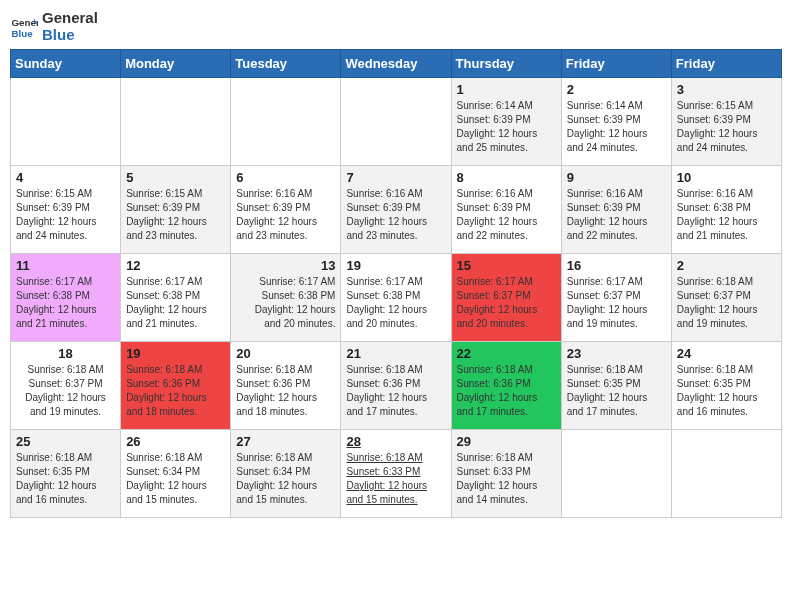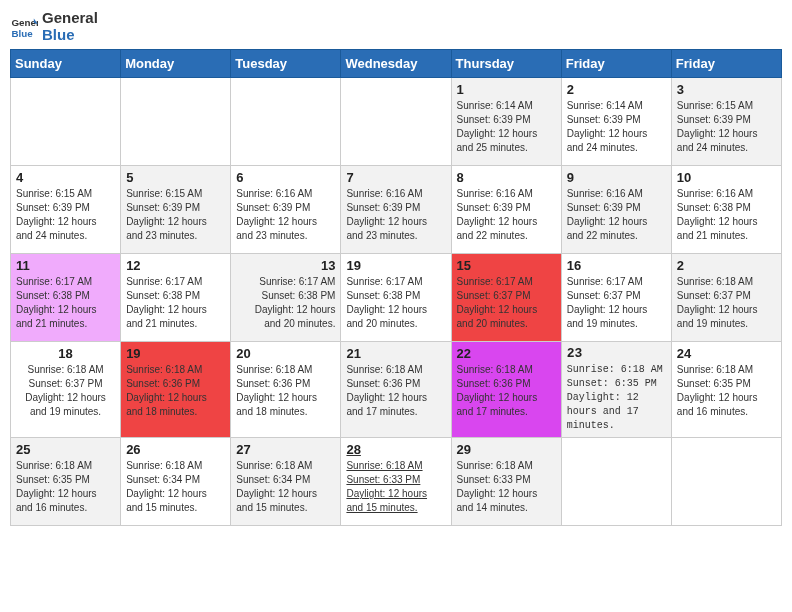--- a/index.html
+++ b/index.html
@@ -258,27 +258,27 @@
           <div class="day-info" style="white-space: pre-line;">Sunrise: 6:18 AM
 Sunset: 6:36 PM
 Daylight: 12 hours and 18 minutes.</div>
         </td>
         <td style="background: rgb(242, 242, 242);">
           <div class="day-num">21</div>
           <div class="day-info" style="white-space: pre-line;">Sunrise: 6:18 AM
 Sunset: 6:36 PM
 Daylight: 12 hours and 17 minutes.</div>
         </td>
-        <td style="background: #d946ef;">
+        <td style="background: #22c55e;">
           <div class="day-num">22</div>
           <div class="day-info" style="white-space: pre-line;">Sunrise: 6:18 AM
 Sunset: 6:36 PM
 Daylight: 12 hours and 17 minutes.</div>
         </td>
-        <td style="background: rgb(242, 242, 242); font-family: Liberation Mono, monospace;">
+        <td style="background: rgb(242, 242, 242);">
           <div class="day-num">23</div>
           <div class="day-info" style="white-space: pre-line;">Sunrise: 6:18 AM
 Sunset: 6:35 PM
 Daylight: 12 hours and 17 minutes.</div>
         </td>
         <td style="background: rgb(255, 255, 255);">
           <div class="day-num">24</div>
           <div class="day-info" style="white-space: pre-line;">Sunrise: 6:18 AM
 Sunset: 6:35 PM
 Daylight: 12 hours and 16 minutes.</div>

